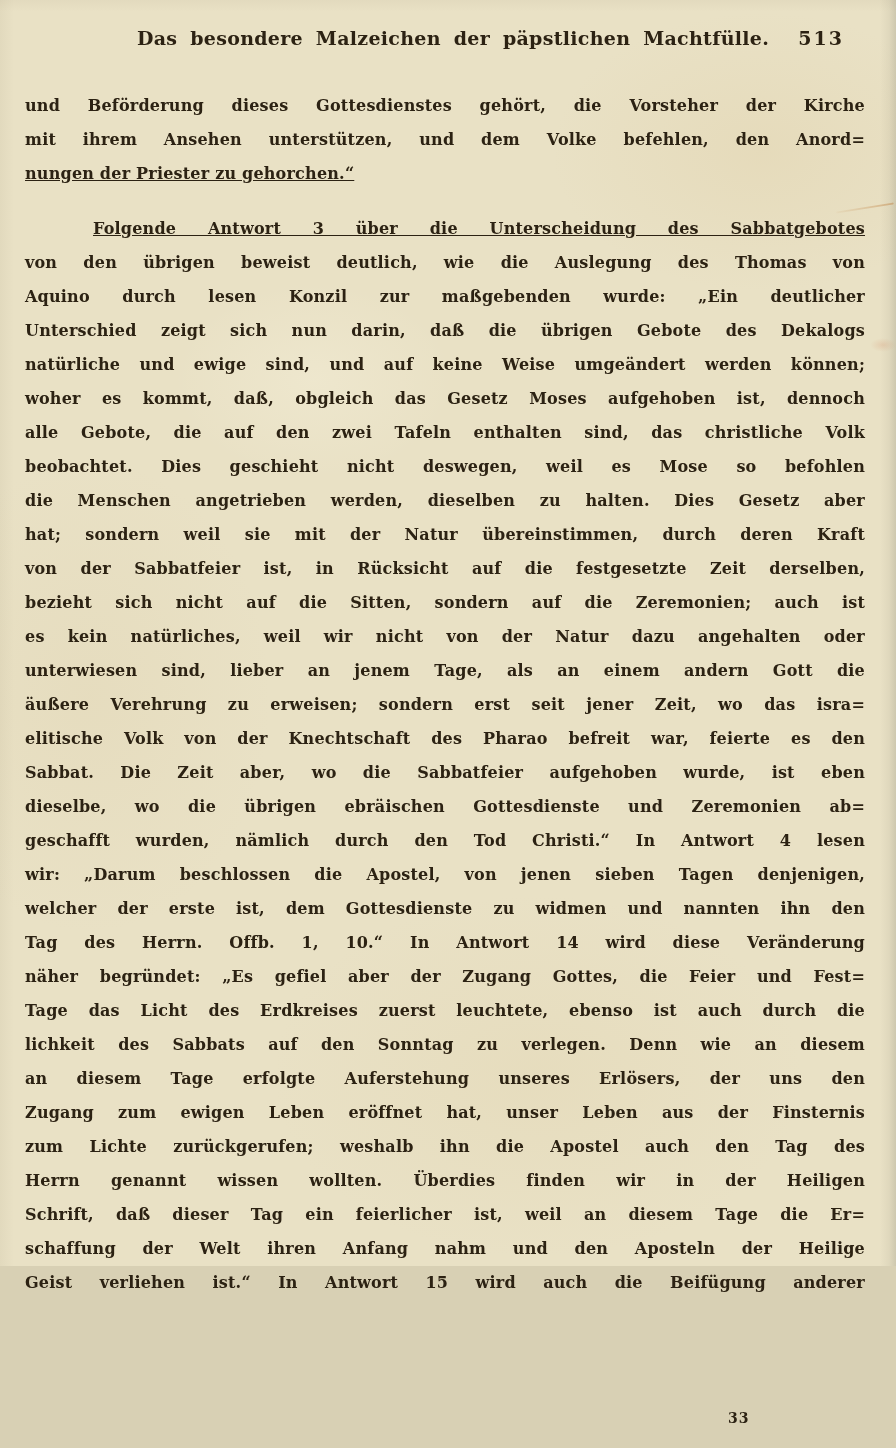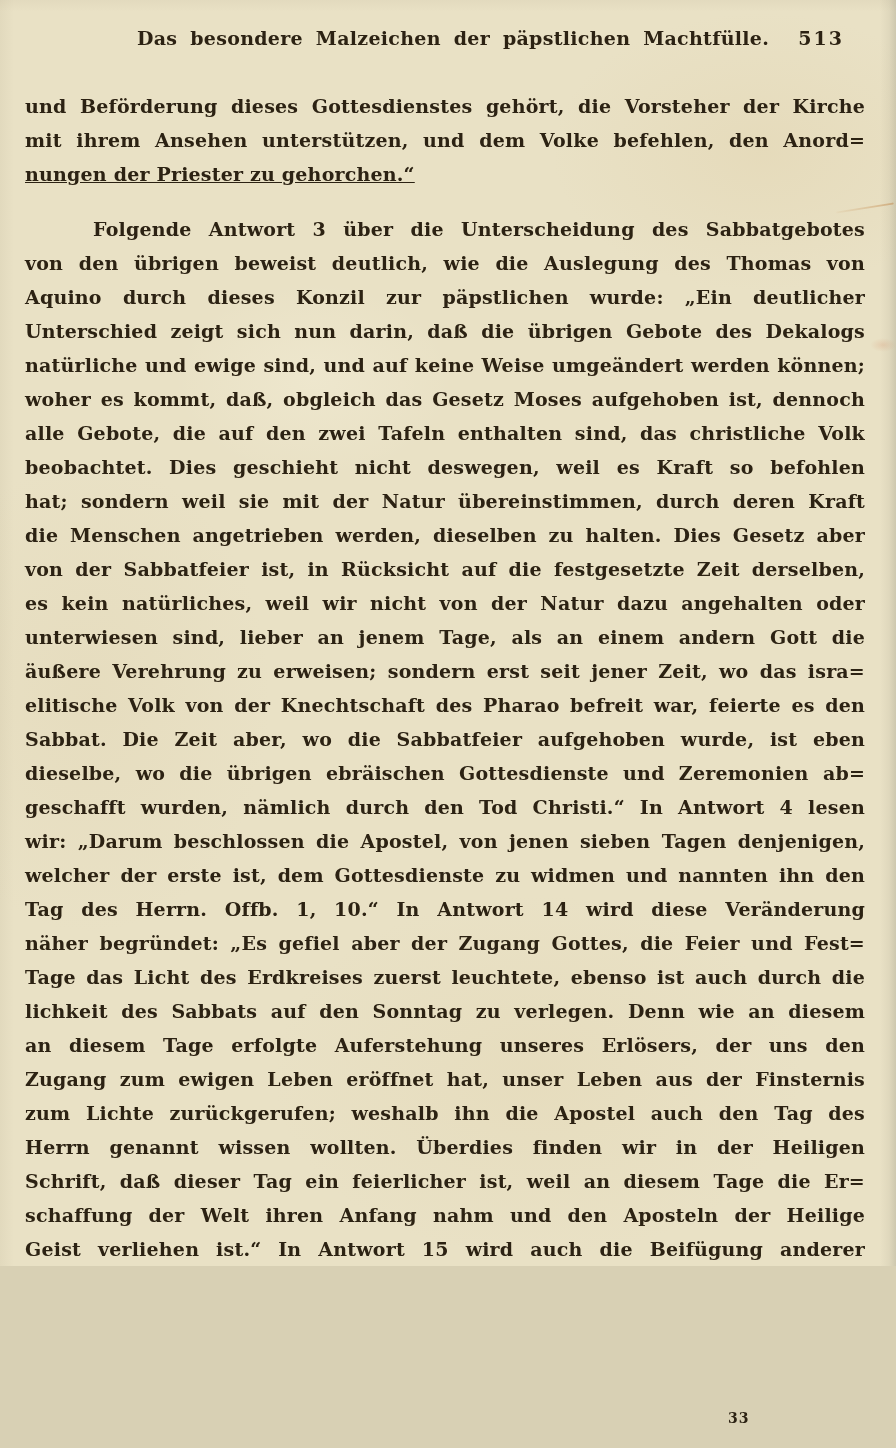--- a/index.html
+++ b/index.html
@@ -53,29 +53,29 @@
   }
   .page-body {
     position: absolute;
     top: 89px;
     left: 25px;
     right: 31px;
   }
   .para { margin: 0; }
   .para.indented { margin-top: 21px; }
   .line {
-    font-size: 19px;
+    font-size: 16px;
     font-weight: bold;
     line-height: 34px;
     letter-spacing: 0.2px;
     text-align: justify;
     text-align-last: justify;
     white-space: normal;
   }
-  .para.indented .line.first-line { text-indent: 68px; }
+  .para.indented .line.first-line { text-indent: 68px; text-decoration: underline; }
   .line.no-flush { text-align-last: left; text-decoration: underline; }
   .signature-mark {
     position: absolute;
     left: 728px;
     top: 1410px;
     font-size: 14px;
     font-weight: bold;
     letter-spacing: 1px;
   }
   .scratch-top-right {
@@ -113,29 +113,30 @@
 
   <div class="page-body">
       <div class="para">
         <div class="line first-line">und Beförderung dieses Gottesdienstes gehört, die Vorsteher der Kirche</div>
         <div class="line">mit ihrem Ansehen unterstützen, und dem Volke befehlen, den Anord=</div>
         <div class="line no-flush">nungen der Priester zu gehorchen.“</div>
       </div>
       <div class="para indented">
         <div class="line first-line">Folgende Antwort 3 über die Unterscheidung des Sabbatgebotes</div>
         <div class="line">von den übrigen beweist deutlich, wie die Auslegung des Thomas von</div>
-        <div class="line">Aquino durch dieses Konzil zur päpstlichen wurde: „Ein deutlicher</div>
+        <div class="line">Aquino durch lesen Konzil zur maßgebenden wurde: „Ein deutlicher</div>
         <div class="line">Unterschied zeigt sich nun darin, daß die übrigen Gebote des Dekalogs</div>
         <div class="line">natürliche und ewige sind, und auf keine Weise umgeändert werden können;</div>
         <div class="line">woher es kommt, daß, obgleich das Gesetz Moses aufgehoben ist, dennoch</div>
         <div class="line">alle Gebote, die auf den zwei Tafeln enthalten sind, das christliche Volk</div>
-        <div class="line">beobachtet.  Dies geschieht nicht deswegen, weil es Kraft so befohlen</div>
+        <div class="line">beobachtet.  Dies geschieht nicht deswegen, weil es Mose so befohlen</div>
+        <div class="line">die Menschen angetrieben werden, dieselben zu halten.  Dies Gesetz aber</div>
         <div class="line">hat; sondern weil sie mit der Natur übereinstimmen, durch deren Kraft</div>
-        <div class="line">die Menschen angetrieben werden, dieselben zu halten.  Dies Gesetz aber</div>
         <div class="line">von der Sabbatfeier ist, in Rücksicht auf die festgesetzte Zeit derselben,</div>
+        <div class="line">bezieht sich nicht auf die Sitten, sondern auf die Zeremonien; auch ist</div>
         <div class="line">es kein natürliches, weil wir nicht von der Natur dazu angehalten oder</div>
         <div class="line">unterwiesen sind, lieber an jenem Tage, als an einem andern Gott die</div>
         <div class="line">äußere Verehrung zu erweisen; sondern erst seit jener Zeit, wo das isra=</div>
         <div class="line">elitische Volk von der Knechtschaft des Pharao befreit war, feierte es den</div>
         <div class="line">Sabbat.  Die Zeit aber, wo die Sabbatfeier aufgehoben wurde, ist eben</div>
         <div class="line">dieselbe, wo die übrigen ebräischen Gottesdienste und Zeremonien ab=</div>
         <div class="line">geschafft wurden, nämlich durch den Tod Christi.“  In Antwort 4 lesen</div>
         <div class="line">wir: „Darum beschlossen die Apostel, von jenen sieben Tagen denjenigen,</div>
         <div class="line">welcher der erste ist, dem Gottesdienste zu widmen und nannten ihn den</div>
         <div class="line">Tag des Herrn.  Offb. 1, 10.“  In Antwort 14 wird diese Veränderung</div>

